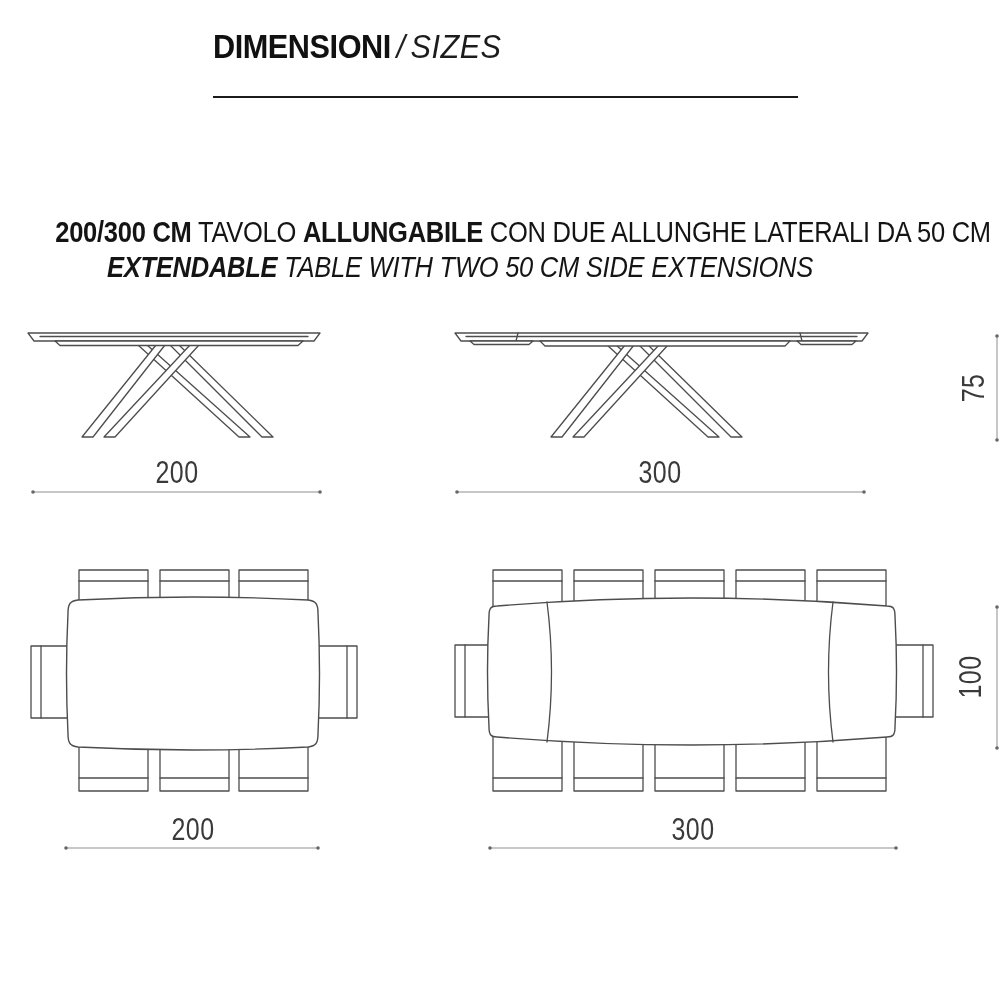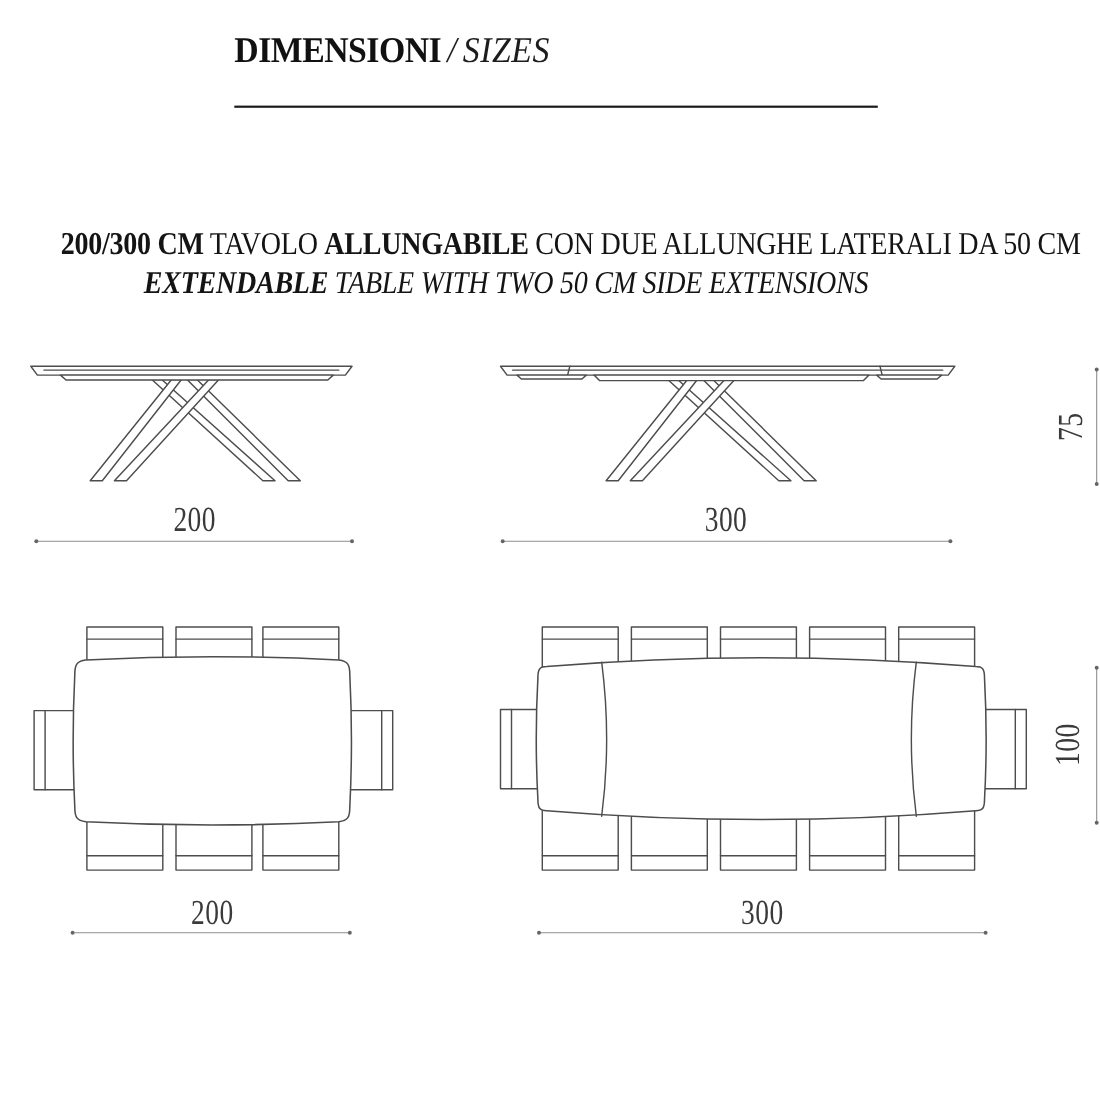--- a/index.html
+++ b/index.html
@@ -1,28 +1,28 @@
 <!DOCTYPE html>
 <html><head>
 <meta charset="utf-8">
 <style>
   html,body{margin:0;padding:0;background:#fff;}
   .sheet{
     position:relative;width:1000px;height:852px;background:#fff;overflow:hidden;
-    font-family:Liberation Serif, serif;
+    font-family:Liberation Sans, sans-serif;
   }
   
   .header{position:absolute;left:213px;top:30px;white-space:nowrap;
     font-size:33px;line-height:1;color:#111;transform:scaleX(0.93);transform-origin:left top;}
   .header .t-primary{font-weight:bold;letter-spacing:-0.5px;}
   .header .t-divider{font-weight:300;font-style:italic;color:#222;padding:0 6px;}
   .header .t-secondary{font-style:italic;font-weight:400;color:#1c1c1c;letter-spacing:0.5px;}
   .header-rule{position:absolute;left:213px;top:96px;width:585px;height:2px;background:#1b1b1b;}
   
-  .description{position:absolute;left:0;top:205px;width:920px;text-align:center;color:#141414;}
+  .description{position:absolute;left:0;top:215px;width:920px;text-align:center;color:#141414;}
   .desc-line{font-size:29px;line-height:1.2;white-space:nowrap;display:block;transform:scaleX(0.88);transform-origin:center top;letter-spacing:-0.3px;}
   .desc-line .b{font-weight:bold;}
   .desc-line.it{font-style:italic;}
   
   .drawing{position:absolute;left:0;top:0;width:1000px;height:1000px;}
   
   .dim-label{
     position:absolute;font-size:32px;line-height:1;color:#3a3a3a;white-space:nowrap;
     transform:translate(-50%,0) scaleX(0.78);letter-spacing:0.5px;
   }

